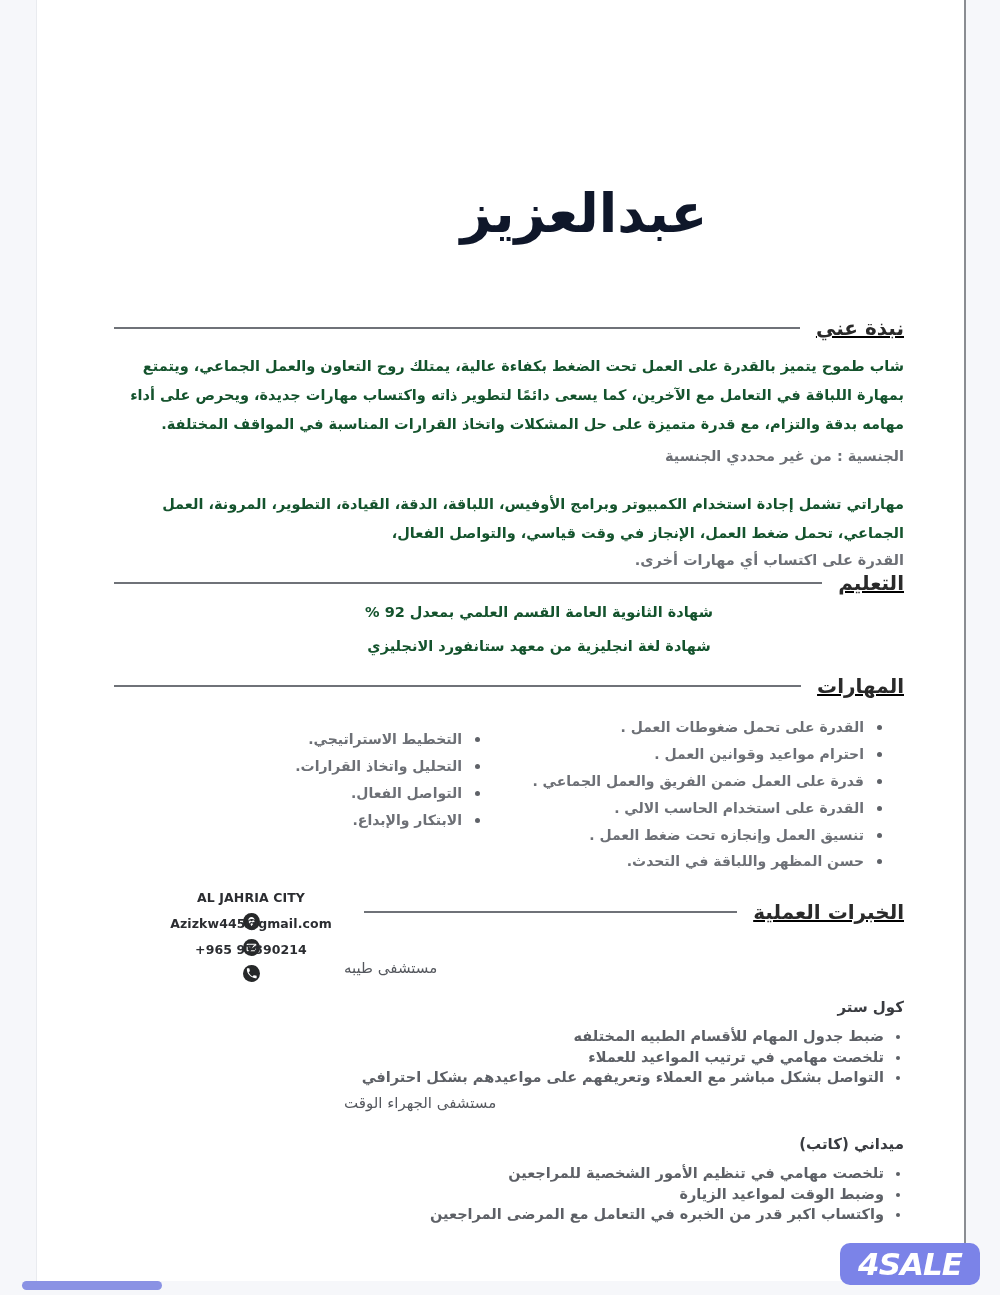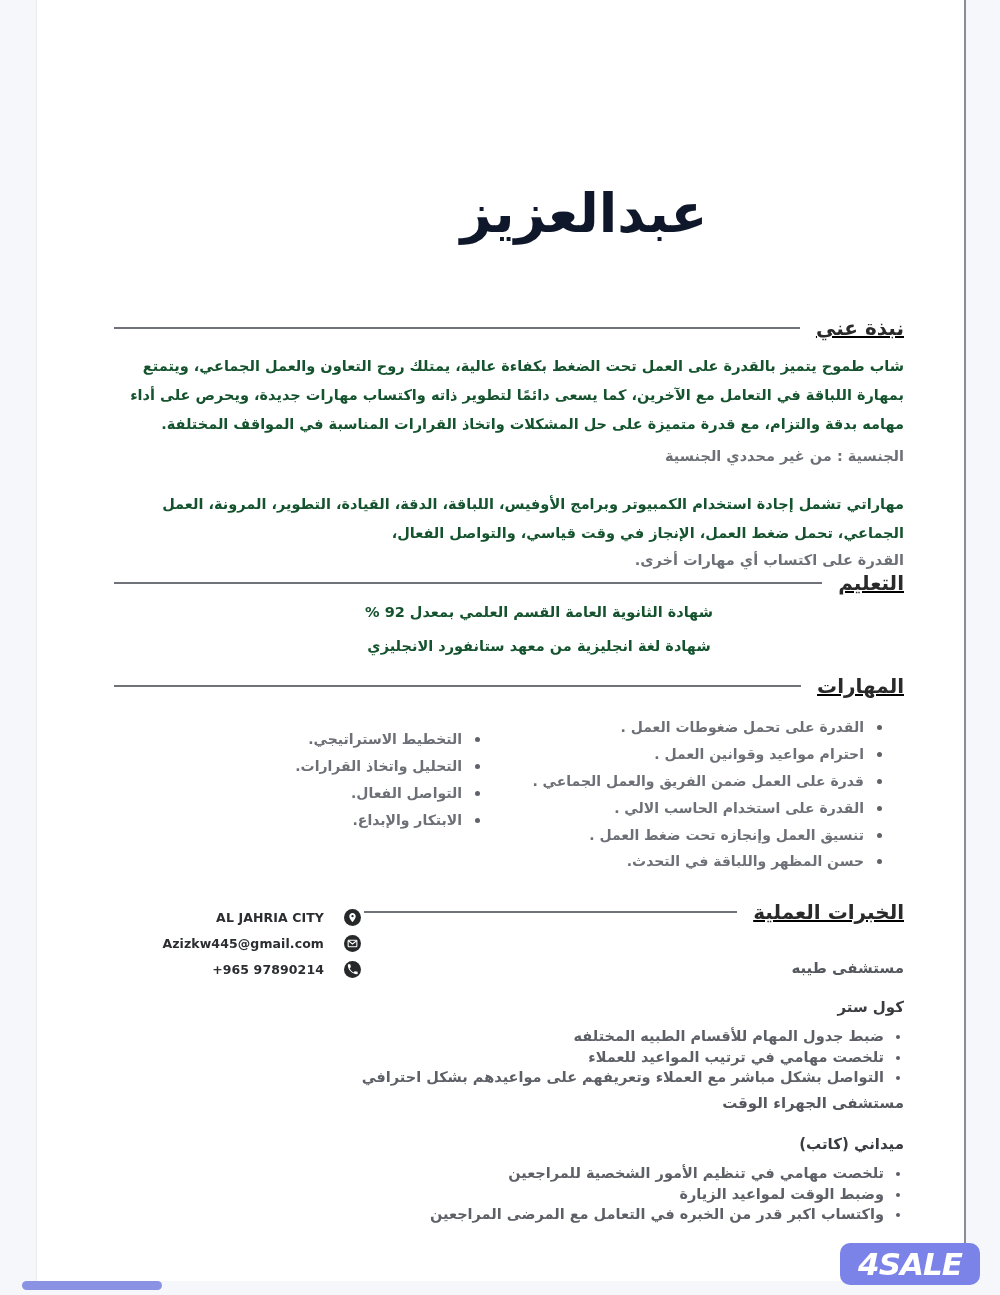--- a/index.html
+++ b/index.html
@@ -143,23 +143,23 @@
     position: absolute;
     right: 480px;
     top: 726px;
     direction: rtl;
   }
 
   
   .exp-company {
     position: absolute;
     direction: rtl;
-    text-align: right;
+    text-align: left;
     font-size: 15px;
-    font-weight: 700;
+    font-weight: 400;
     color: #55585e;
   }
   .exp-role {
     position: absolute;
     direction: rtl;
     text-align: right;
     font-size: 15px;
     font-weight: 700;
     color: #3a3c41;
   }
@@ -194,24 +194,24 @@
   
   .contact {
     position: absolute;
     left: 104px;
     top: 904px;
     width: 220px;
     direction: ltr;
   }
   .contact-row {
     display: flex;
-    flex-direction: row;
+    flex-direction: column;
     align-items: center;
     justify-content: flex-end;
-    gap: 20px;
+    gap: 8px;
     height: 26px;
   }
   .contact-text {
     font-size: 12.5px;
     font-weight: 700;
     color: #2b2d31;
     letter-spacing: 0.1px;
     white-space: nowrap;
   }
   .c-icon {

